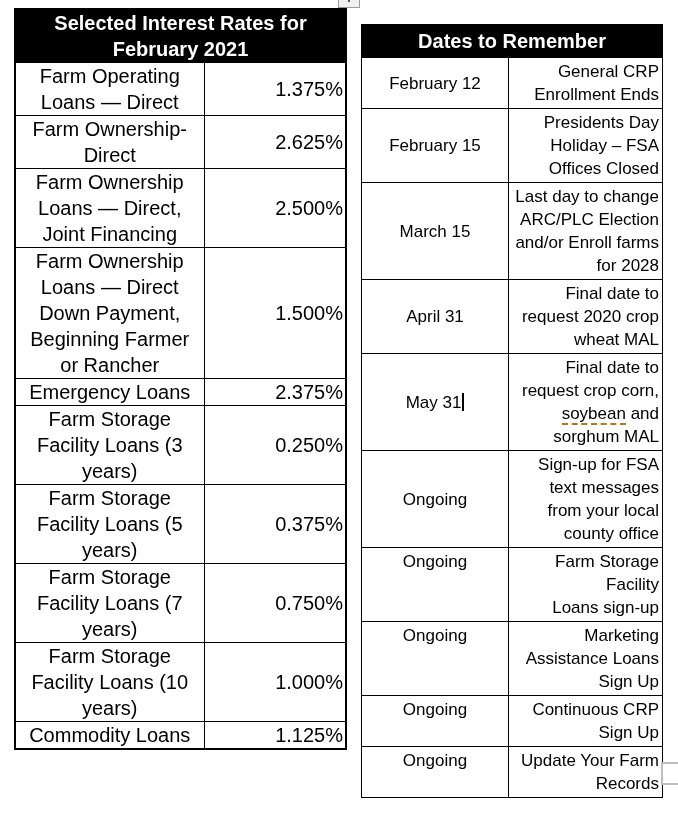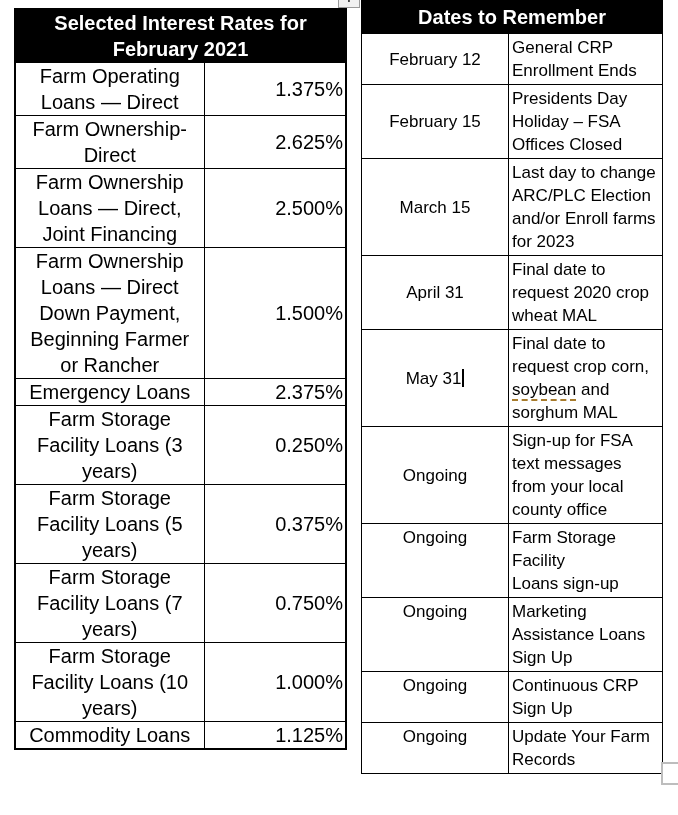--- a/index.html
+++ b/index.html
@@ -28,35 +28,35 @@
     border: 1px solid #000;
     font-size: 20px;
   }
   #rates-table td { border: 1px solid #000; }
   #rates-table td.label { padding: 0 3px; vertical-align: middle; text-align: center; }
   #rates-table td.label.center { text-align: center; }
   #rates-table td.rate { text-align: right; vertical-align: middle; padding: 0 2px; }
 
   
   #dates-table {
-    left: 361px; top: 0; width: 301px;
+    left: 361px; top: 24px; width: 301px;
     border: 1px solid #000;
     font-size: 17px; line-height: 23px;
   }
   #dates-table th {
     background: #000; color: #fff;
     font-weight: bold; text-align: center;
     height: 33px; line-height: 30px;
     border: 1px solid #000;
     font-size: 20px;
   }
   #dates-table td { border: 1px solid #000; padding: 2px 3px; }
   #dates-table td.date { vertical-align: middle; text-align: center; }
   #dates-table td.date.vtop { vertical-align: top; }
-  #dates-table td.event { vertical-align: top; white-space: pre-line; text-align: left; margin-top: 20px; }
+  #dates-table td.event { vertical-align: top; white-space: pre-line; text-align: right; margin-top: 20px; }
 
   .proof-underline { border-bottom: 2px dashed #a87c2d; padding-bottom: 0px; }
 
   .caret {
     display: inline-block;
     width: 2px; height: 18px;
     background: #000;
     vertical-align: -3px;
     margin-left: 1px;
   }
@@ -152,21 +152,21 @@
     <tr>
       <td class="date">February 12</td>
       <td class="event">General CRP Enrollment Ends</td>
     </tr>
     <tr>
       <td class="date">February 15</td>
       <td class="event">Presidents Day Holiday – FSA Offices Closed</td>
     </tr>
     <tr>
       <td class="date">March 15</td>
-      <td class="event">Last day to change ARC/PLC Election and/or Enroll farms for 2023</td>
+      <td class="event">Last day to change ARC/PLC Election and/or Enroll farms for 2028</td>
     </tr>
     <tr>
       <td class="date">April 31</td>
       <td class="event">Final date to request 2020 crop wheat MAL</td>
     </tr>
     <tr>
       <td class="date"><span>May 31</span><span class="caret"></span></td>
       <td class="event"><span>Final date to request crop corn, </span><span class="proof-underline">soybean</span><span> and sorghum MAL</span></td>
     </tr>
     <tr>

